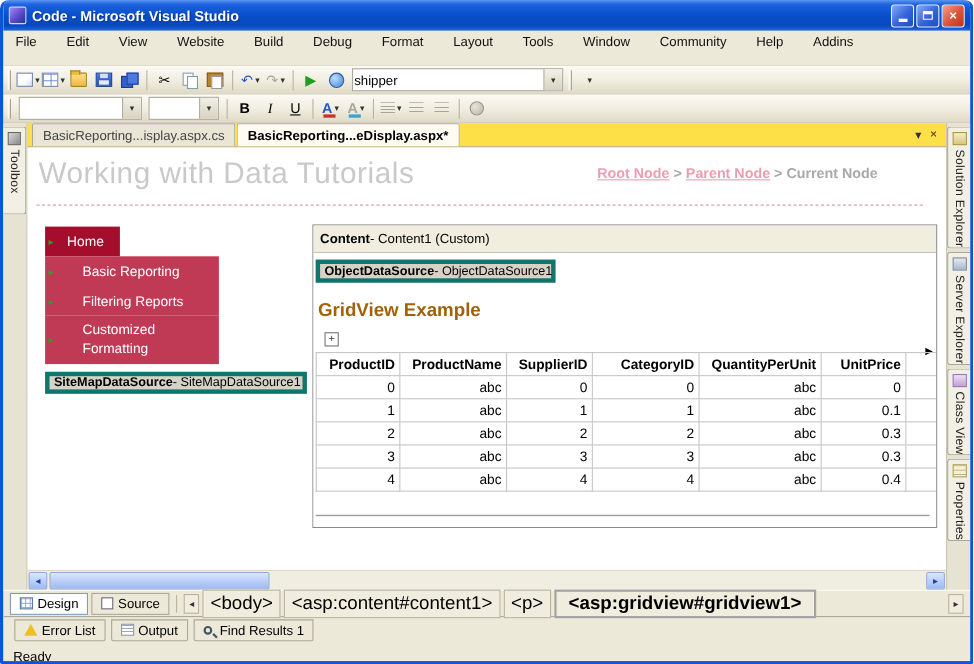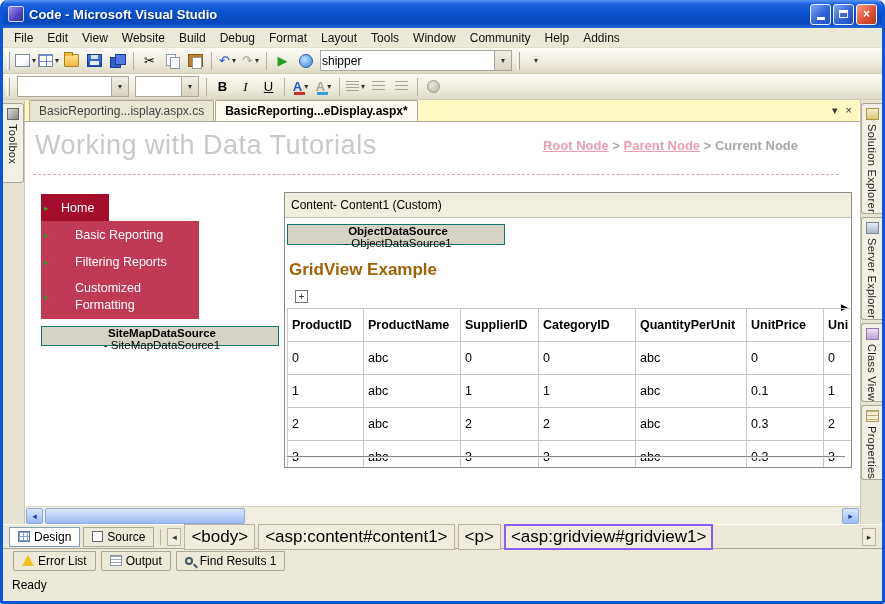--- a/index.html
+++ b/index.html
@@ -16,22 +16,22 @@
   .title-text { flex:1; color:#fff; font-weight:bold; font-size:13px; text-shadow:1px 1px 1px #06338E;
     white-space:nowrap; overflow:hidden; }
   .win-btn { width:21px; height:21px; margin-left:2px; border-radius:3px; border:1px solid #E8F0FC;
     display:flex; align-items:center; justify-content:center; color:#fff; font-size:12px; font-weight:bold; }
   .win-btn.minmax { background:linear-gradient(135deg,#82AAF6,#3263D8 55%,#1F4FC0); }
   .win-btn.close  { background:linear-gradient(135deg,#F6A088,#DD5238 55%,#BE3418); }
   .min-glyph { width:8px; height:3px; background:#fff; margin-top:9px; }
   .max-glyph { width:9px; height:8px; border:1px solid #fff; border-top-width:3px; }
 
   
-  .menubar { height:20px; display:flex; align-items:center; background:#ECE9D8; padding-left:4px;
-    border-bottom:1px solid #E2DECB; font-size:12px; color:#111; }
+  .menubar { height:32px; display:flex; background:#ECE9D8; padding-left:4px;
+    border-bottom:1px solid #E2DECB; font-size:12px; color:#111;gap:13px; }
   .menu-item { padding:3px 7px; cursor:default; }
 
   
   .toolbar { height:26px; display:flex; align-items:center; padding-left:2px;
     background:linear-gradient(180deg,#FBFAF4 0%,#F0EDDF 55%,#DFDAC6 100%);
     border-bottom:1px solid #D2CDB8; font-size:12px; }
   .grip { width:3px; height:18px; margin:0 4px 0 2px; border-left:1px solid #fff; border-right:1px solid #A9A590; }
   .tb-sep { width:1px; height:18px; background:#B8B4A0; margin:0 4px; }
   .tb-btn { min-width:23px; height:22px; display:flex; align-items:center; justify-content:center;
     border:1px solid transparent; border-radius:2px; gap:1px; }
@@ -90,57 +90,57 @@
   .ic-side { width:13px; height:12px; border:1px solid #888; }
   .ic-solution { background:linear-gradient(180deg,#F4ECC8,#D8C878); border-color:#A89848; }
   .ic-server { background:linear-gradient(180deg,#E4EAF0,#A8B8C8); border-color:#7888A0; }
   .ic-class { background:linear-gradient(180deg,#EEDFF6,#C0A0D8); border-color:#9078B0; }
   .ic-props { background:#F6F0D2; border-color:#B0A060;
     background-image:linear-gradient(#C0B080 1px,transparent 1px); background-size:100% 4px; }
 
   .center { flex:1; display:flex; flex-direction:column; min-width:0; }
 
   
-  .tabstrip { height:22px; display:flex; align-items:flex-end; background:#fef9c3; border-bottom:1px solid #ACA899;
+  .tabstrip { height:22px; display:flex; align-items:flex-end; background:#fde047; border-bottom:1px solid #ACA899;
     padding-left:4px; }
   .doc-tab { padding:3px 9px 3px 9px; font-size:12px; border:1px solid #ACA899; border-bottom:none;
     background:#EAE6D6; color:#444; margin-right:1px; border-radius:2px 2px 0 0; white-space:nowrap; }
   .doc-tab.active { background:#FDFBF2; color:#000; font-weight:bold; }
   .tabstrip-controls { margin-left:auto; display:flex; gap:8px; padding:0 8px 4px 0; color:#333; font-size:11px; }
 
   
   .surface { position:relative; height:384px; background:#fff; overflow:hidden; }
   .page-title { position:absolute; left:10px; top:8px; font-size:27px; color:#C9C9C9; letter-spacing:0.5px; }
   .breadcrumb { position:absolute; top:16px; right:62px; font-size:13px; font-weight:bold; color:#A9A9A9; white-space:nowrap; }
   .crumb-link { color:#EC9DB0; text-decoration:underline; }
   .dashed-sep { position:absolute; top:52px; left:8px; width:806px; border-bottom:1px dashed #D8A7B0; }
 
   .nav { position:absolute; left:16px; top:72px; }
   .nav-item { position:relative; color:#fff; font-size:12.5px; display:flex; align-items:center; }
   .nav-glyph { position:absolute; left:3px; top:50%; transform:translateY(-50%); color:#2F9E2F; font-size:9px; }
   .nav-home { width:68px; height:27px; background:#A50D2D; padding-left:20px; }
   .nav-sub { width:158px; height:27px; background:#C03A55; padding-left:34px; }
   .nav-sub.wrap { height:44px; padding-right:12px; line-height:17px; align-items:center; }
 
-  .ctl-box { background:#D6D2C6; border:1px solid #0f766e; display:flex; align-items:center;
-    padding-left:4px; font-size:11.5px; white-space:nowrap;flex-direction:column; }
+  .ctl-box { background:#D6D2C6; border:4px solid #0f766e; display:flex; align-items:center;
+    padding-left:4px; font-size:11.5px; white-space:nowrap; }
   .sitemap-box { position:absolute; left:16px; top:204px; width:238px; height:20px; }
 
   .content-box { position:absolute; left:259px; top:70px; width:568px; height:276px; border:1px solid #8A8A8A; background:#fff; }
   .content-header { height:25px; background:#F2EEDF; border-bottom:1px solid #C8C4B2; display:flex; align-items:center;
     padding-left:6px; font-size:12px; }
   .content-body { position:relative; height:249px; overflow:hidden; background:#fff; }
   .ods-box { position:absolute; left:2px; top:6px; width:218px; height:21px; }
   .gv-title { position:absolute; left:4px; top:42px; font-size:17px; font-weight:bold; color:#a16207; }
   .smart-plus { position:absolute; left:10px; top:72px; width:13px; height:13px; border:1px solid #777; background:#fff;
     display:flex; align-items:center; justify-content:center; font-size:10px; color:#333; }
   .smart-arrow { position:absolute; right:3px; top:84px; font-size:9px; color:#000; }
   table.gv { position:absolute; left:2px; top:90px; border-collapse:collapse; table-layout:fixed; width:620px;
     font-size:12.5px; }
-  table.gv th, table.gv td { border:1px solid #C6C6C6; padding:2px 4px; text-align:left; height:33px;
+  table.gv th, table.gv td { border:1px solid #C6C6C6; padding:2px 4px; text-align:right; height:21px;
     white-space:nowrap; overflow:hidden; font-weight:normal;margin-left:30px; }
   table.gv th { font-weight:bold; }
   .hr-line { position:absolute; left:2px; top:238px; width:558px; border-top:1px solid #8A8A8A; border-bottom:1px solid #EDEDED; }
 
   
   .hscroll { height:18px; display:flex; align-items:center; background:#F0EEE1; border-top:1px solid #DAD6C2; padding:0 1px; }
   .sb-btn { width:17px; height:16px; display:flex; align-items:center; justify-content:center; font-size:9px; color:#16449E;
     background:linear-gradient(180deg,#DCE7FE,#BACFF9 50%,#9FBAF0); border:1px solid #8FA8DC; border-radius:2px; }
   .sb-thumb { width:200px; height:16px; margin-left:2px; background:linear-gradient(180deg,#DCE7FE,#BACFF9 50%,#9FBAF0);
     border:1px solid #8FA8DC; border-radius:2px; }
@@ -151,21 +151,21 @@
   .view-tab { display:flex; align-items:center; gap:4px; border:1px solid #ACA899; padding:2px 8px; font-size:12px; background:#ECE9D8; }
   .view-tab.active { background:#FFFFFF; border-color:#7F9DB9; }
   .ic-design { width:12px; height:11px; background:#fff; border:1px solid #5878A8;
     background-image:linear-gradient(#88A0C8 1px,transparent 1px),linear-gradient(90deg,#88A0C8 1px,transparent 1px);
     background-size:4px 4px; }
   .ic-source { width:11px; height:11px; background:#fff; border:1px solid #667; }
   .vsep { width:1px; height:16px; background:#B8B4A0; margin:0 3px; }
   .tag-scroll { width:14px; height:18px; display:flex; align-items:center; justify-content:center; font-size:9px;
     color:#333; border:1px solid #B8B4A0; background:#F0EDDF; }
   .tag { border:1px solid #B8B4A0; padding:2px 6px; font-size:17px; background:#F0EDDF; white-space:nowrap; }
-  .tag.selected { border:2px solid #8b5cf6; padding:1px 5px; font-weight:normal; }
+  .tag.selected { border:2px solid #a3a3a3; padding:1px 11px; font-weight:bold; }
   .tagbar-end { margin-left:auto; }
 
   
   .panelbar { height:24px; display:flex; align-items:center; background:#ECE9D8; border-top:1px solid #ACA899; padding-left:10px; gap:5px; }
   .panel-tab { display:flex; align-items:center; gap:4px; border:1px solid #ACA899; background:#ECE9D8;
     padding:2px 8px; font-size:12px; border-radius:0 0 2px 2px; }
   .ic-error { width:0; height:0; border-left:6px solid transparent; border-right:6px solid transparent; border-bottom:11px solid #F0C020; }
   .ic-output { width:12px; height:11px; background:#fff; border:1px solid #8899AA;
     background-image:repeating-linear-gradient(180deg,#9AA8B8 0 1px,transparent 1px 3px); }
   .ic-find { width:8px; height:8px; border:2px solid #445566; border-radius:50%; position:relative; margin-right:3px; }
@@ -360,21 +360,21 @@
           </div>
         </div>
 
         <div class="ctl-box sitemap-box">
           <span style="font-weight:bold">SiteMapDataSource</span>
             <span> - SiteMapDataSource1</span>
         </div>
 
         <div class="content-box">
           <div class="content-header">
-            <span style="font-weight:normal">Content</span>
+            <span style="font-weight:bold">Content</span>
               <span> - Content1 (Custom)</span>
           </div>
           <div class="content-body">
             <div class="ctl-box ods-box">
               <span style="font-weight:bold">ObjectDataSource</span>
                 <span> - ObjectDataSource1</span>
             </div>
             <div class="gv-title">GridView Example</div>
             <div class="smart-plus">+</div>
             <div class="smart-arrow">▶</div>

